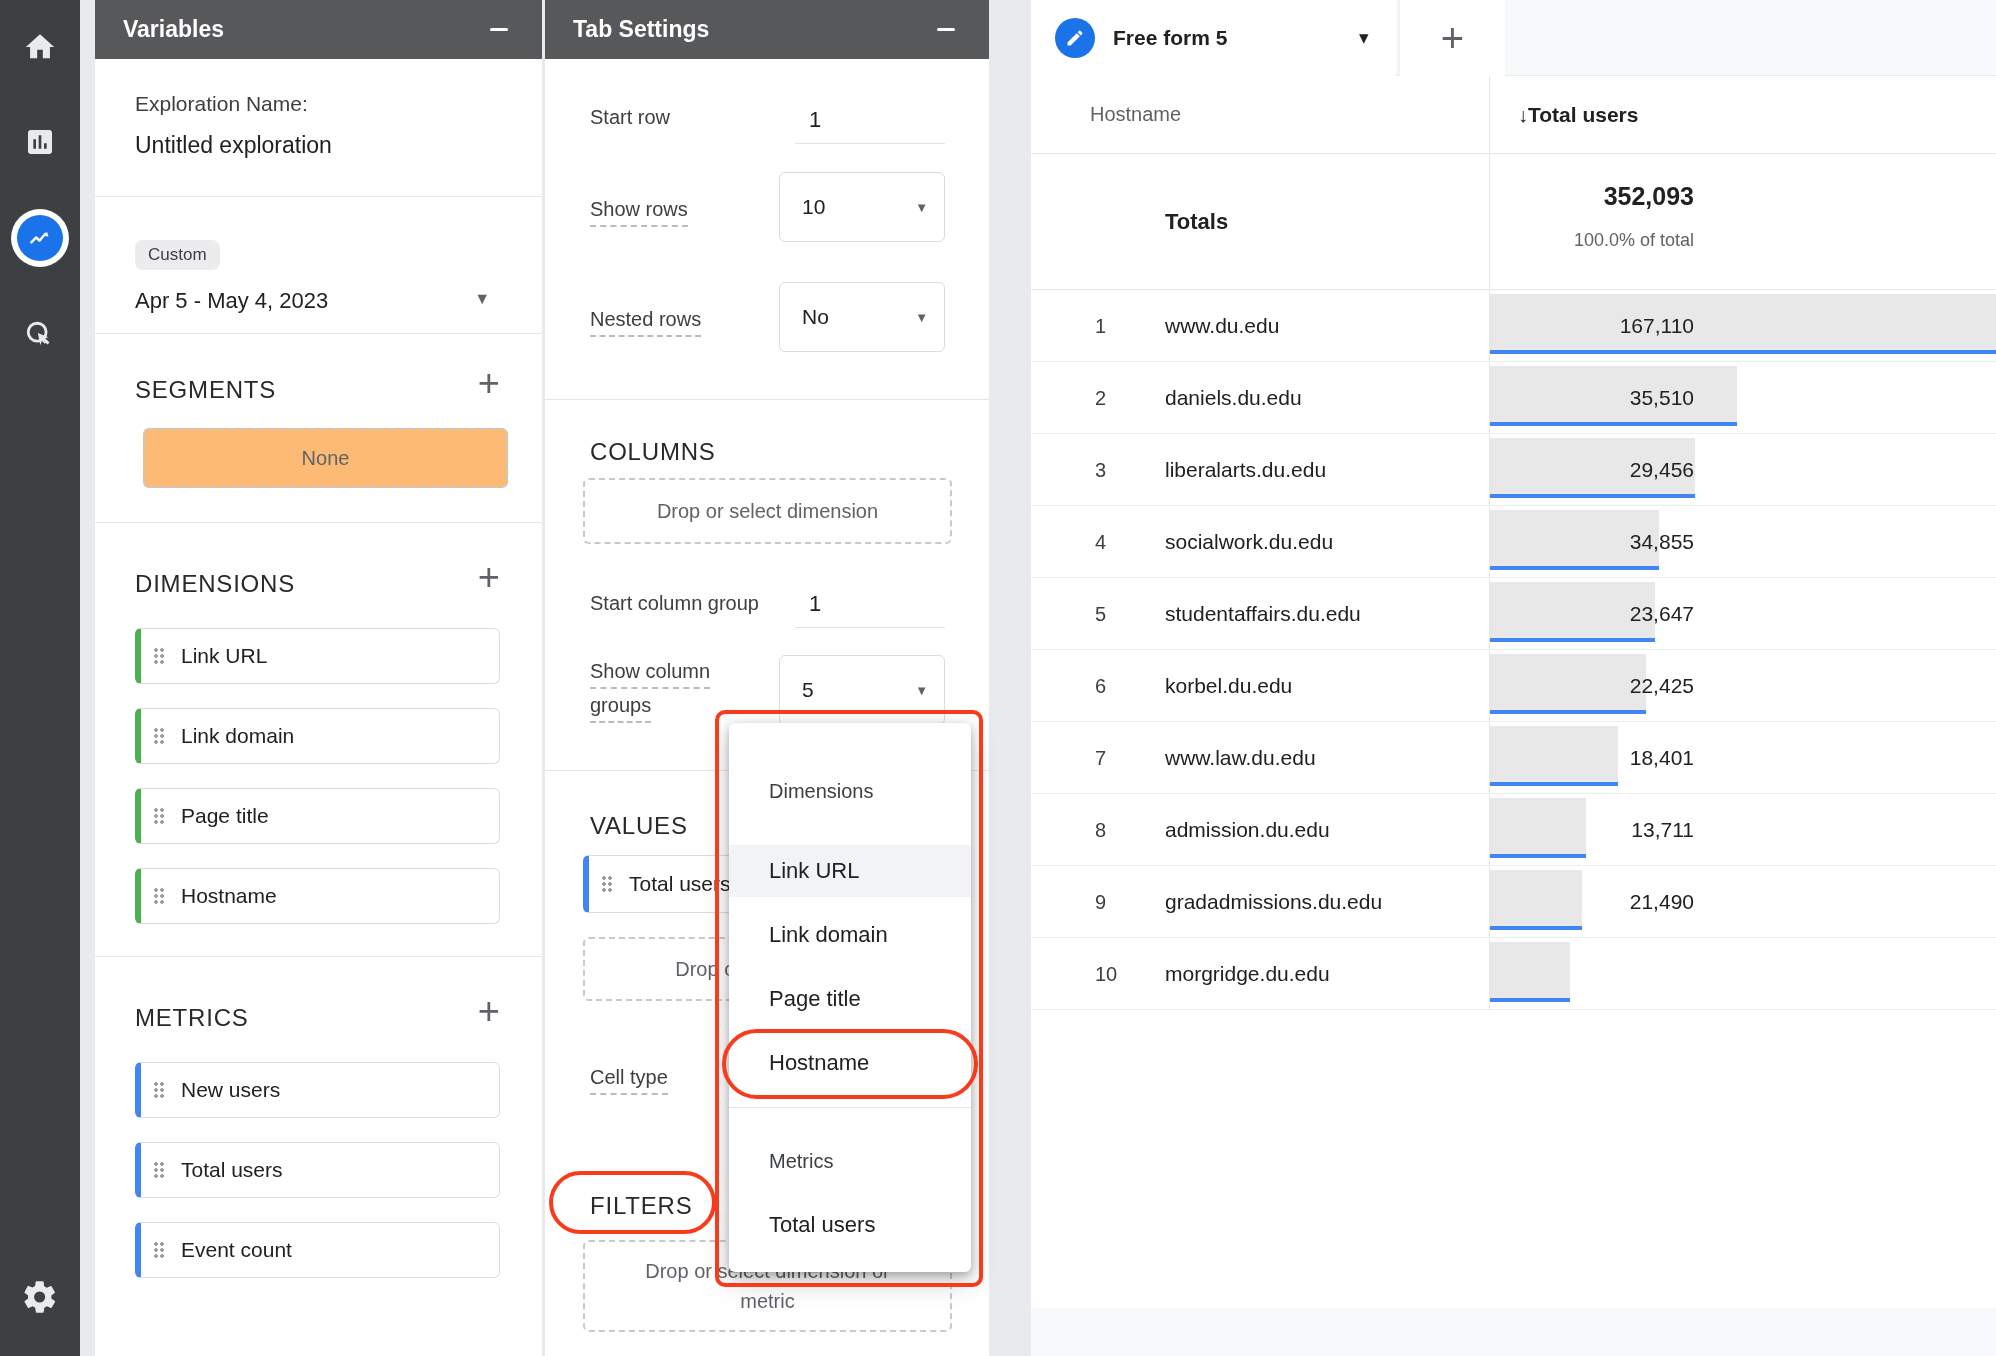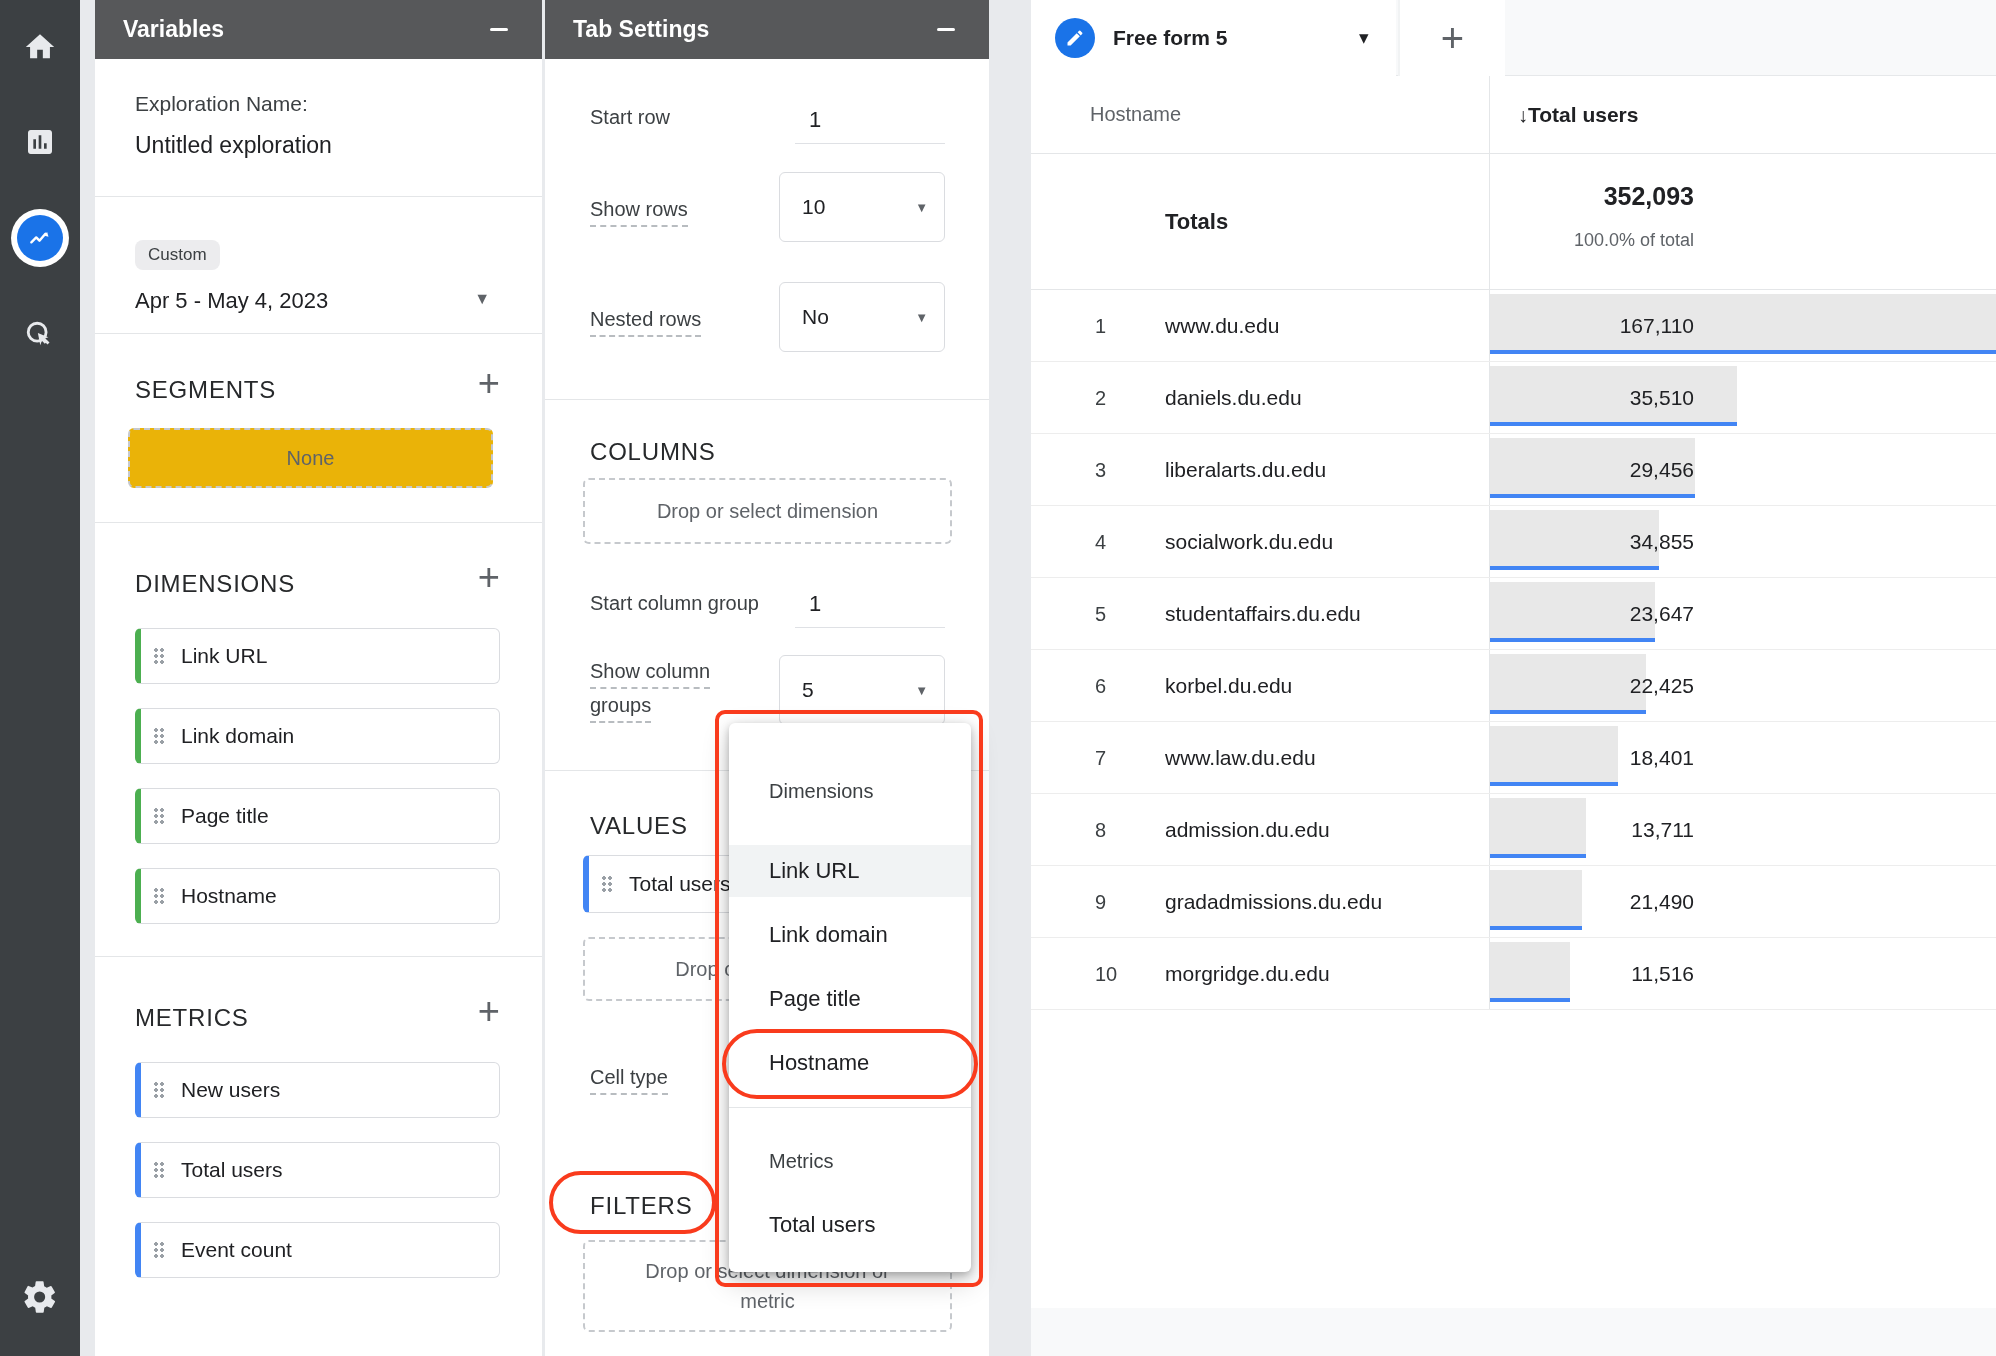--- a/index.html
+++ b/index.html
@@ -105,21 +105,21 @@
     <div class="abs" style="left:40px;top:132px;font-size:23px;color:#202124">Untitled exploration</div>
     <div class="divider" style="top:196px"></div>
 
     <span class="abs badge" style="left:40px;top:240px">Custom</span>
     <div class="abs" style="left:40px;top:288px;font-size:22px;color:#202124">Apr 5 - May 4, 2023</div>
     <span class="abs caret" style="right:52px;top:290px;font-size:16px">▼</span>
     <div class="divider" style="top:333px"></div>
 
     <span class="section-label" style="left:40px;top:376px">SEGMENTS</span>
     <span class="plus-btn" style="top:364px">+</span>
-    <div class="dashed-box" style="left:33px;width:365px;top:428px;height:60px;background:#eab308">
+    <div class="dashed-box" style="left:48px;width:365px;top:428px;height:60px;background:#fdba74">
       <span>None</span>
     </div>
     <div class="divider" style="top:522px"></div>
 
     <span class="section-label" style="left:40px;top:570px">DIMENSIONS</span>
     <span class="plus-btn" style="top:558px">+</span>
     <div class="chip green" style="left:40px;width:365px;top:628px">
       <span class="dots"></span>
       <span class="chip-label">Link URL</span>
     </div>
@@ -324,18 +324,17 @@
     <div class="trow" style="top:790px">
       <span class="rank">9</span>
       <span class="host">gradadmissions.du.edu</span>
       <div class="bar" style="width: 92px;"></div>
       <span class="cellval">21,490</span>
     </div>
     <div class="trow" style="top:862px">
       <span class="rank">10</span>
       <span class="host">morgridge.du.edu</span>
       <div class="bar" style="width: 80px;"></div>
-      <span class="cellval">11,516</span>
     </div>
   </main>
   <div class="abs" style="left:1031px;top:1308px;width:965px;height:48px;background:#f8f9fa"></div>
 
 </div>
 
 </body></html>

